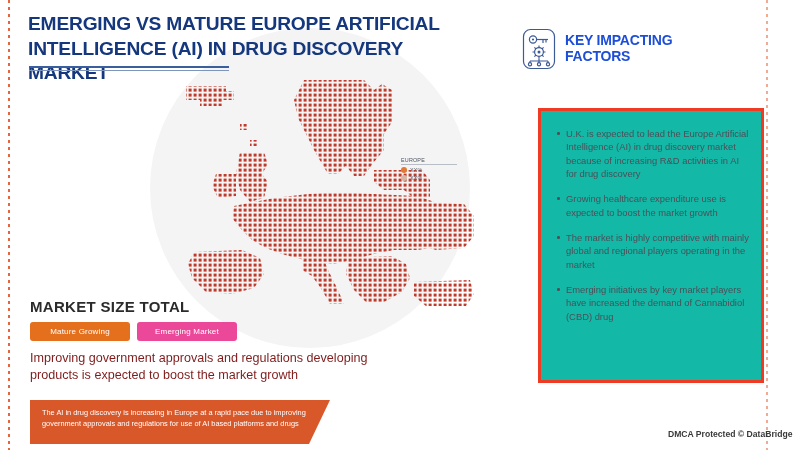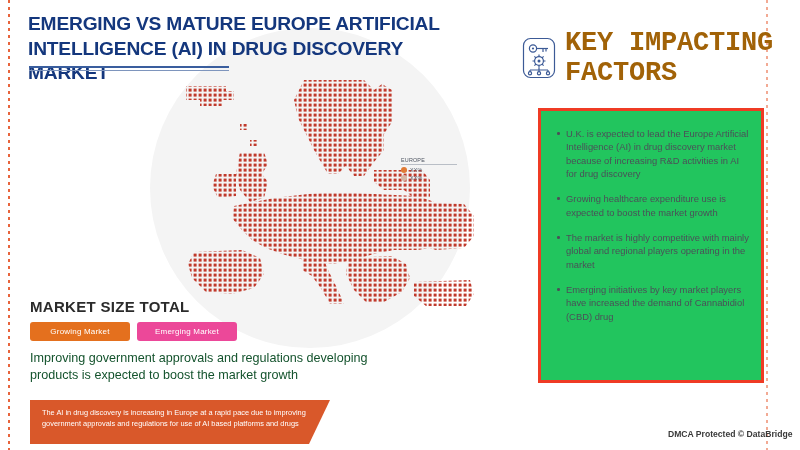--- a/index.html
+++ b/index.html
@@ -138,21 +138,21 @@
   }
   .pill.mature   { width: 92px; background: #e4701e; }
   .pill.emerging { width: 92px; background: #ec4899; }
 
   #growth-note {
     position: absolute;
     left: 30px; top: 350px;
     width: 380px;
     font-size: 12.6px;
     line-height: 1.38;
-    color: #14532d;
+    color: #7f1d1d;
   }
 
   
   #banner {
     position: absolute;
     left: 30px; top: 400px;
     width: 300px; height: 44px;
     background: #d9582a;
     clip-path: polygon(0 0, 100% 0, 93% 100%, 0 100%);
     color: #ffffff;
@@ -173,35 +173,34 @@
     left: 22px; top: 28px;
     display: flex;
     align-items: center;
     gap: 9px;
   }
   #key-icon {
     width: 34px; height: 42px;
     flex: 0 0 auto;
   }
   #kif-title {
-    font-size: 27px;
+    font-size: 14px;
     font-weight: bold;
     line-height: 1.12;
     letter-spacing: -0.2px;
-    color: #a16207;
+    color: #1d4ed8;
     white-space: pre-line;
-    font-family: Liberation Mono, monospace;
   }
 
   #factors-box {
     position: absolute;
     left: 38px; top: 108px;
     width: 226px; height: 275px;
     border: 3px solid #ef3b24;
-    background: #22c55e;
+    background: #14b8a6;
     box-sizing: border-box;
   }
   #factors-list {
     list-style: none;
     margin: 0;
     padding: 16px 12px 0 16px;
   }
   #factors-list li {
     position: relative;
     font-size: 9.4px;
@@ -299,21 +298,21 @@
 
   <div id="title-rules">
     <div class="bar"></div>
     <div class="bar thin"></div>
   </div>
 
 
   <div id="market-size-title">MARKET SIZE TOTAL</div>
 
   <div id="pill-row">
-    <div class="pill mature">Growing Market</div>
+    <div class="pill mature">Mature Growing</div>
     <div class="pill emerging">Emerging Market</div>
   </div>
 
   <div id="growth-note">Improving government approvals and regulations developing products is expected to boost the market growth</div>
 
   <div id="banner">The AI in drug discovery is increasing in Europe at a rapid pace due to improving government approvals and regulations for use of AI based platforms and drugs</div>
 </div>
 
 <div id="right-panel">
 

